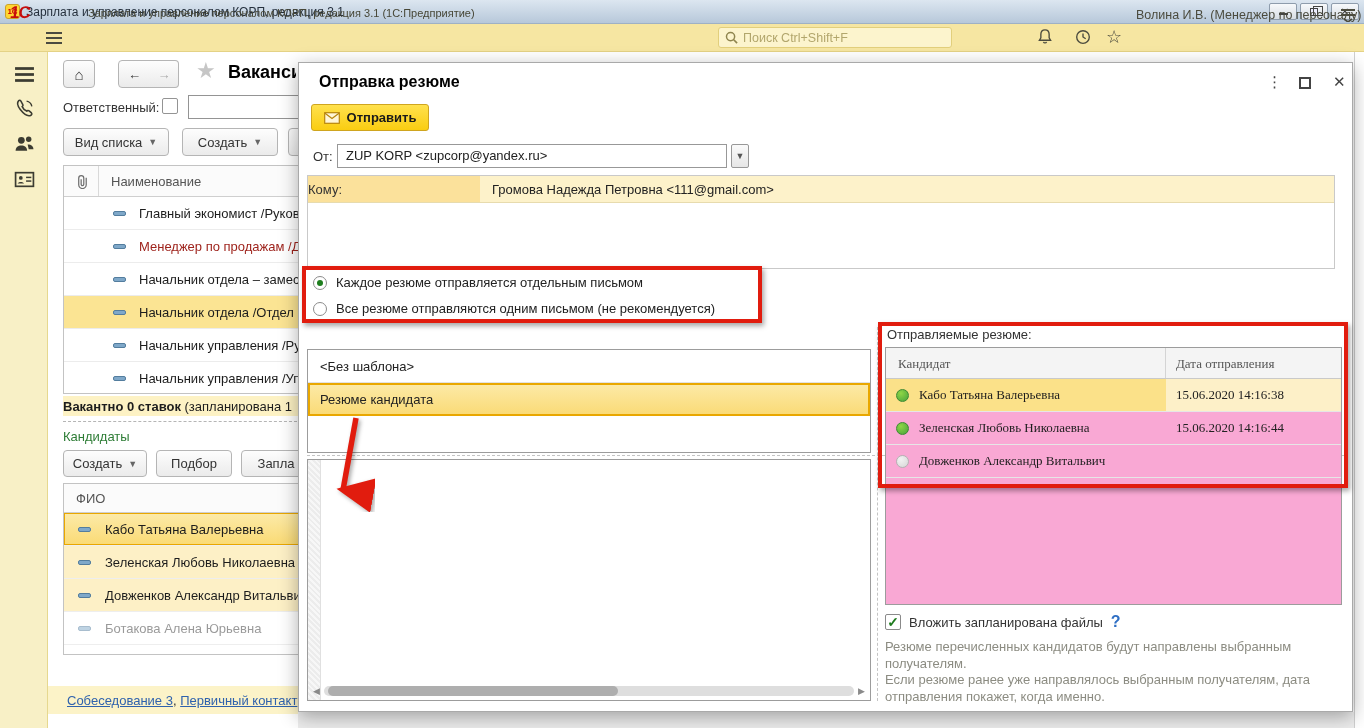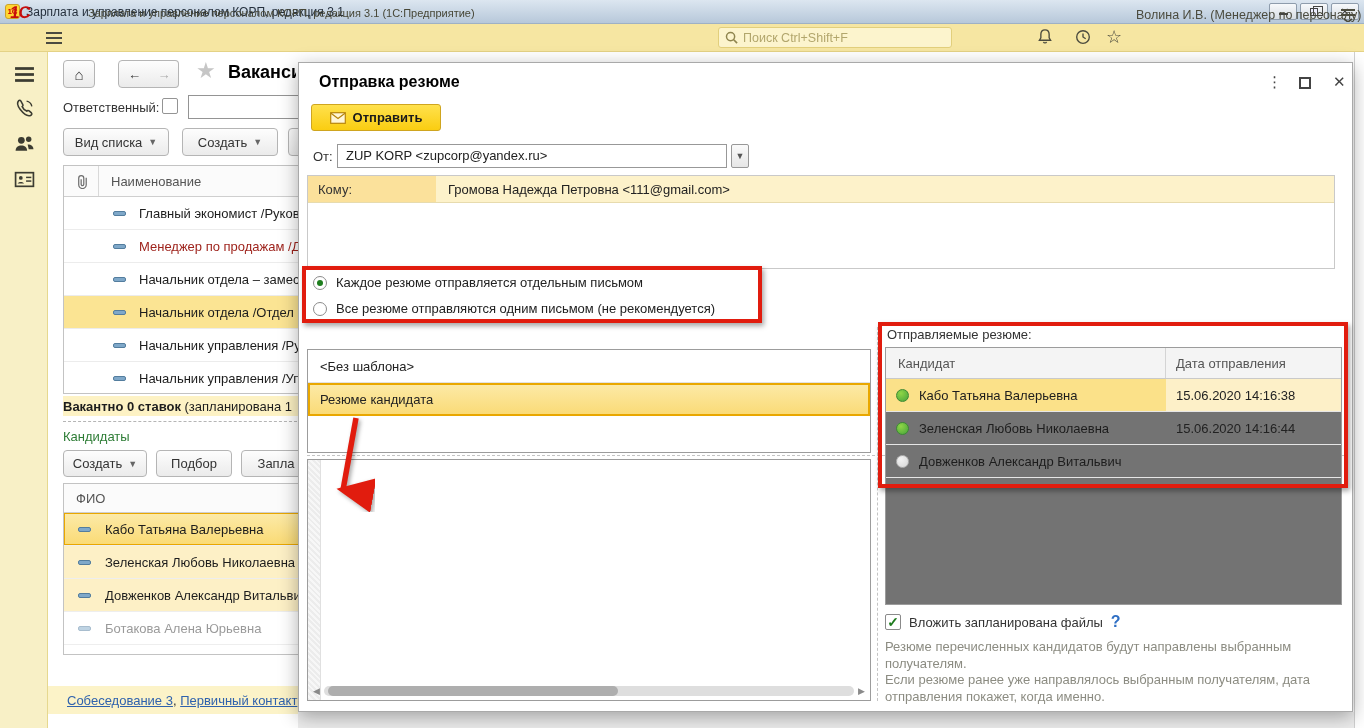--- a/index.html
+++ b/index.html
@@ -86,34 +86,34 @@
   .links-strip { background:#fcf3c8; display:flex; align-items:center;
     font-size:13px; white-space:nowrap; overflow:hidden; padding-left:19px; }
   .link { color:#2f62ad; text-decoration:underline; }
 
   
   .dialog { left:298px; top:62px; width:1055px; height:650px; background:#fff;
     border:1px solid #a9a9a9; box-shadow:0 5px 18px rgba(0,0,0,.32); z-index:20; }
   .dlg-title { left:20px; top:10px; font-size:16px; font-weight:bold; color:#000; }
   .dlg-ctrl { top:10px; font-size:15px; color:#444; }
   .dlg-max { top:14px; width:12px; height:12px; border:2px solid #444; }
-  .send-btn { left:12px; top:41px; width:130px; height:27px; border:1px solid #cfa51f;
+  .send-btn { left:12px; top:41px; width:118px; height:27px; border:1px solid #cfa51f;
     border-radius:3px; background:linear-gradient(#ffe14d,#facd11);
     display:flex; align-items:center; justify-content:center; gap:7px;
     font-size:13px; font-weight:bold; color:#1a1a1a; }
   .combo-field { left:38px; top:81px; width:390px; height:24px; border:1px solid #989898;
     font-size:13px; color:#222; line-height:22px; padding-left:8px; background:#fff;
     white-space:nowrap; overflow:hidden; }
   .combo-dd { left:432px; top:81px; width:18px; height:24px; border:1px solid #989898;
     border-radius:2px; background:linear-gradient(#fafafa,#e6e6e6); font-size:9px; color:#555;
     display:flex; align-items:center; justify-content:center; }
   .to-block { left:8px; top:112px; width:1028px; height:94px; border:1px solid #c9c9c9; }
   .to-row { display:flex; height:27px; border-bottom:1px solid #e7dbae; }
-  .to-label { width:128px; background:#fbe19b; font-size:13px; color:#333;
-    line-height:27px; padding-left:10px; }
+  .to-label { width:172px; background:#fbe19b; font-size:13px; color:#333;
+    line-height:27px; }
   .to-value { flex:1; background:#fdf2ca; font-size:13px; color:#222;
     line-height:27px; padding-left:12px; }
   .radio-row { display:flex; align-items:center; gap:9px; font-size:13px; color:#222; }
   .radio { width:14px; height:14px; border:1px solid #8b8b8b; border-radius:50%;
     background:#fff; position:relative; flex:none; }
   .radio.on:before { content:""; position:absolute; left:3px; top:3px; width:6px; height:6px;
     border-radius:50%; background:#1e7e1e; }
   .tpl-list { left:8px; top:286px; width:564px; height:104px; border:1px solid #9c9c9c; background:#fff; }
   .tpl-row { height:33px; line-height:33px; padding-left:12px; font-size:13px; color:#222;
     border-bottom:1px solid #e2e2e2; }
@@ -127,21 +127,21 @@
   .msg-text { position:absolute; left:30px; top:10px; font-family:"Liberation Mono",monospace;
     font-size:13px; color:#222; }
   .msg-text div { height:21px; white-space:pre; }
   .hscroll { position:absolute; left:3px; right:3px; bottom:3px; height:12px; }
   .hs-arrow { position:absolute; top:0; font-size:9px; color:#8a8a8a; line-height:12px; }
   .hs-track { position:absolute; left:13px; right:13px; top:1px; height:10px;
     background:#dedede; border-radius:5px; }
   .hs-thumb { position:absolute; left:4px; top:0; width:290px; height:10px;
     background:#aeaeae; border-radius:5px; }
   .send-label { font-size:13px; color:#333; }
-  .send-table { left:586px; top:284px; width:457px; height:258px; border:1px solid #9c9c9c; background:#737373; }
+  .send-table { left:586px; top:284px; width:457px; height:258px; border:1px solid #9c9c9c; background:#f9a8d4;font-family:Liberation Serif, serif; }
   .st-head { display:flex; height:31px; background:#f4f4f4; border-bottom:1px solid #c9c9c9;
     font-size:13px; color:#555; }
   .st-head .c1 { width:280px; border-right:1px solid #d4d4d4; line-height:31px; padding-left:12px; }
   .st-head .c2 { flex:1; line-height:31px; padding-left:10px; }
   .st-row { display:flex; height:33px; border-bottom:1px solid #e6e6e6; font-size:13px; }
   .st-row .c1 { width:280px; display:flex; align-items:center; color:#1d1d1d; }
   .st-row .c2 { flex:1; display:flex; align-items:center; padding-left:10px; color:#222; }
   .st-row.sel .c1 { background:#fbe189; }
   .st-row.sel .c2 { background:#fdf0c8; }
   .dot { width:13px; height:13px; border-radius:50%; margin:0 10px 0 10px; flex:none; }

